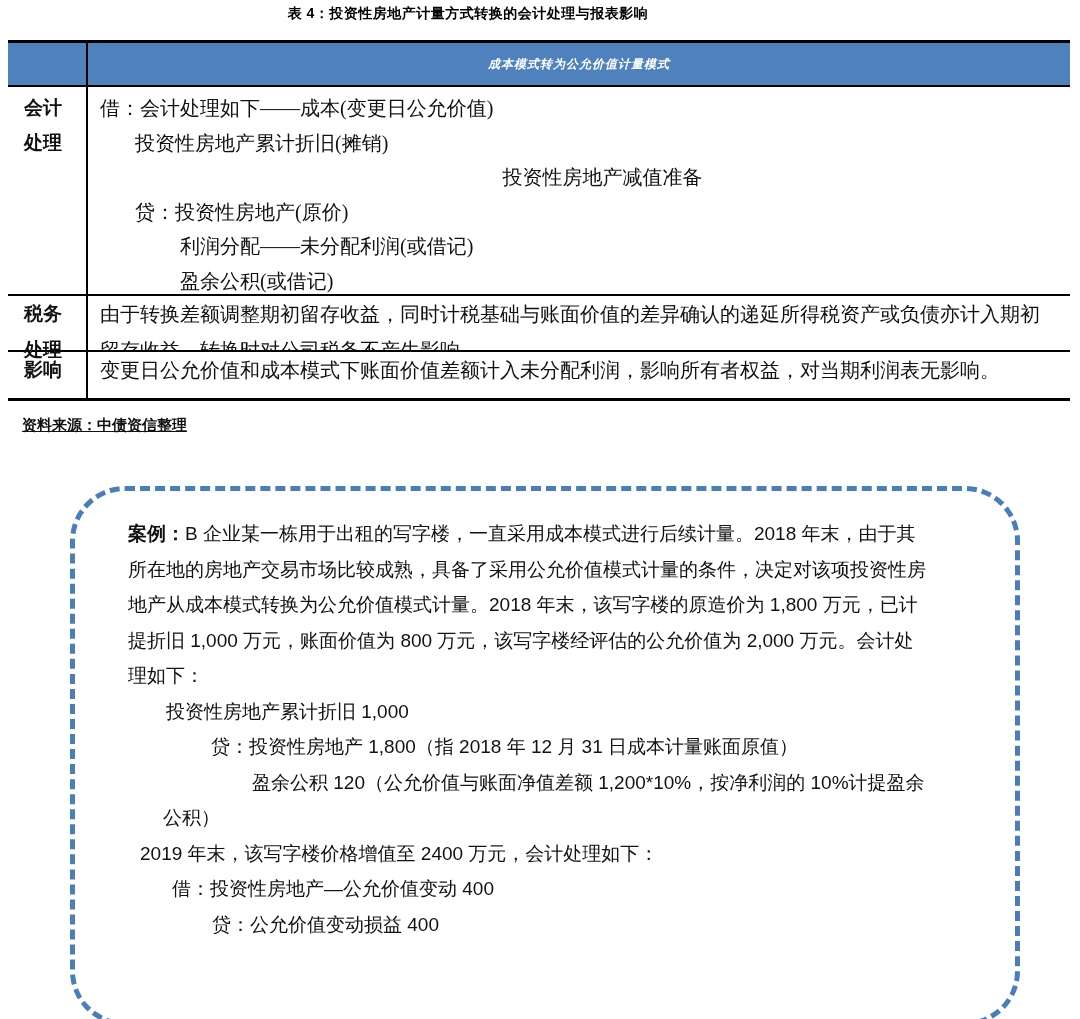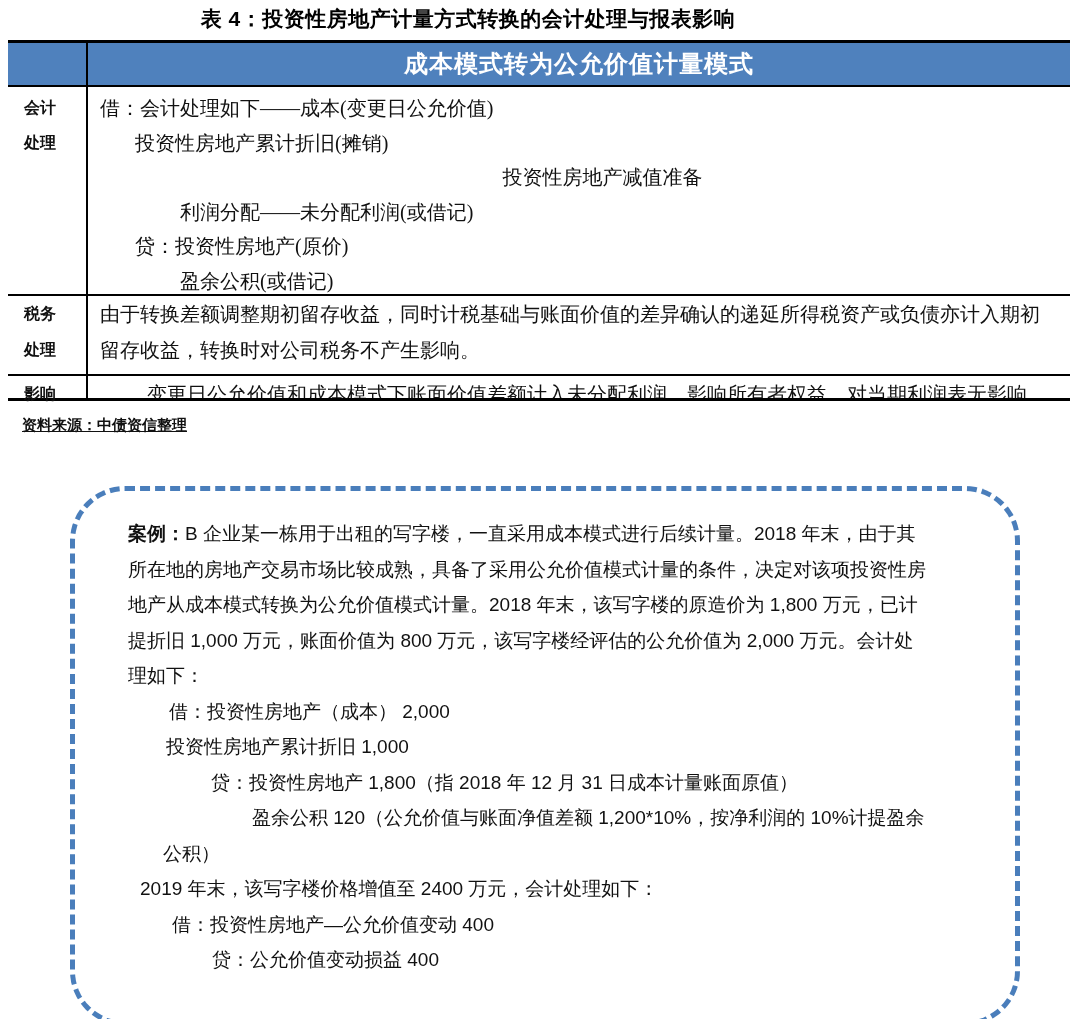--- a/index.html
+++ b/index.html
@@ -9,58 +9,58 @@
     color:#111111;
     font-family:"Liberation Sans","DejaVu Sans",sans-serif;
     position:relative;
     overflow:hidden;
   }
 
   
   .doc-title{
     position:absolute;top:5px;left:0;width:936px;
     text-align:center;
-    font-size:21px;font-weight:bold;color:#000000;
+    font-size:14px;font-weight:bold;color:#000000;
     letter-spacing:0.5px;
   }
 
   
   .acct-table{
     position:absolute;left:8px;top:40px;width:1062px;
     border-top:3px solid #000000;
     border-bottom:3px solid #000000;
     box-sizing:border-box;
   }
   .t-row{display:flex;box-sizing:border-box;}
   .t-sep{border-top:2px solid #000000;}
   .t-head{height:42px;background:#4f81bd;}
   .t-head .label-cell{background:#4f81bd;}
   .header-cell{
     flex:1;display:flex;align-items:center;justify-content:center;
-    color:#ffffff;font-size:24px;font-weight:bold;letter-spacing:1px;
+    color:#ffffff;font-size:12px;font-weight:bold;letter-spacing:1px;font-style:italic;
   }
   .label-cell{
     width:80px;flex:0 0 80px;box-sizing:border-box;
     border-right:2px solid #000000;
     padding-left:16px;
-    font-weight:bold;font-size:16px;
+    font-weight:bold;font-size:19px;
     font-family:"Liberation Serif","DejaVu Serif",serif;
   }
   .content-cell{
     flex:1;box-sizing:border-box;
     padding-left:12px;
     font-size:20px;
     font-family:"Liberation Serif","DejaVu Serif",serif;
     white-space:nowrap;overflow:hidden;
   }
   .row-acc{height:209px;}
   .row-acc .label-cell,.row-acc .content-cell{padding-top:4px;line-height:34.6px;}
-  .row-tax{height:80px;}
+  .row-tax{height:56px;}
   .row-tax .label-cell,.row-tax .content-cell{line-height:36px;}
-  .row-imp{height:24px;gap:47px;}
+  .row-imp{height:48px;}
   .row-imp .label-cell,.row-imp .content-cell{line-height:36px;}
   .line{white-space:nowrap;}
 
   
   .source-note{
     position:absolute;left:22px;top:416px;
     font-size:15px;font-weight:bold;color:#111111;text-decoration:underline;
   }
 
   
@@ -94,22 +94,22 @@
 
     <div class="t-row t-sep row-acc">
       <div class="label-cell">
           <div class="line">会计</div>
           <div class="line">处理</div>
         </div>
       <div class="content-cell">
           <div class="line">借：会计处理如下——成本(变更日公允价值)</div>
           <div class="line" style="padding-left: 35px;">投资性房地产累计折旧(摊销)</div>
           <div class="line" style="padding-left: 35px; text-align: center;">投资性房地产减值准备</div>
+          <div class="line" style="padding-left: 35px;">贷：投资性房地产(原价)</div>
           <div class="line" style="padding-left: 80px;">利润分配——未分配利润(或借记)</div>
-          <div class="line" style="padding-left: 35px;">贷：投资性房地产(原价)</div>
           <div class="line" style="padding-left: 80px;">盈余公积(或借记)</div>
         </div>
     </div>
 
     <div class="t-row t-sep row-tax">
       <div class="label-cell">
           <div class="line">税务</div>
           <div class="line">处理</div>
         </div>
       <div class="content-cell">
@@ -131,21 +131,20 @@
 
   <div class="source-note">资料来源：中债资信整理</div>
 
   <div class="case-box">
     <div>
         <div class="line"><b>案例：</b>B 企业某一栋用于出租的写字楼，一直采用成本模式进行后续计量。2018 年末，由于其</div>
         <div class="line">所在地的房地产交易市场比较成熟，具备了采用公允价值模式计量的条件，决定对该项投资性房</div>
         <div class="line">地产从成本模式转换为公允价值模式计量。2018 年末，该写字楼的原造价为 1,800 万元，已计</div>
         <div class="line">提折旧 1,000 万元，账面价值为 800 万元，该写字楼经评估的公允价值为 2,000 万元。会计处</div>
         <div class="line">理如下：</div>
-        <div class="line" style="padding-left: 41px;">借：投资性房地产（成本）  2,000</div>
         <div class="line" style="padding-left: 38px;">投资性房地产累计折旧 1,000</div>
         <div class="line" style="padding-left: 83px;">贷：投资性房地产 1,800（指 2018 年 12 月 31 日成本计量账面原值）</div>
         <div class="line" style="padding-left: 124px;">盈余公积 120（公允价值与账面净值差额 1,200*10%，按净利润的 10%计提盈余</div>
         <div class="line" style="padding-left: 35px;">公积）</div>
         <div class="line" style="padding-left: 12px;">2019 年末，该写字楼价格增值至 2400 万元，会计处理如下：</div>
         <div class="line" style="padding-left: 44px;">借：投资性房地产—公允价值变动 400</div>
         <div class="line" style="padding-left: 84px;">贷：公允价值变动损益 400</div>
       </div>
   </div>
 

